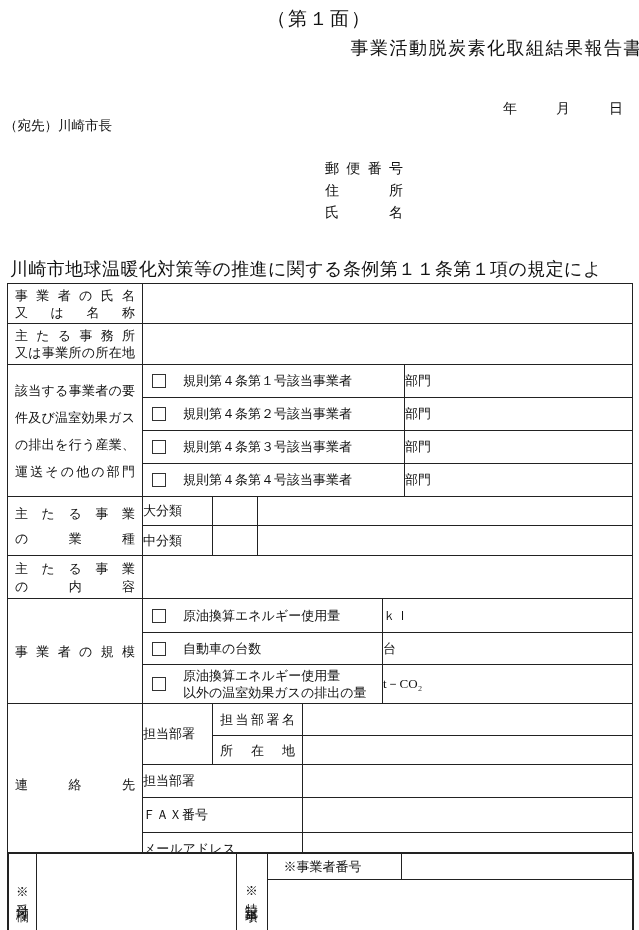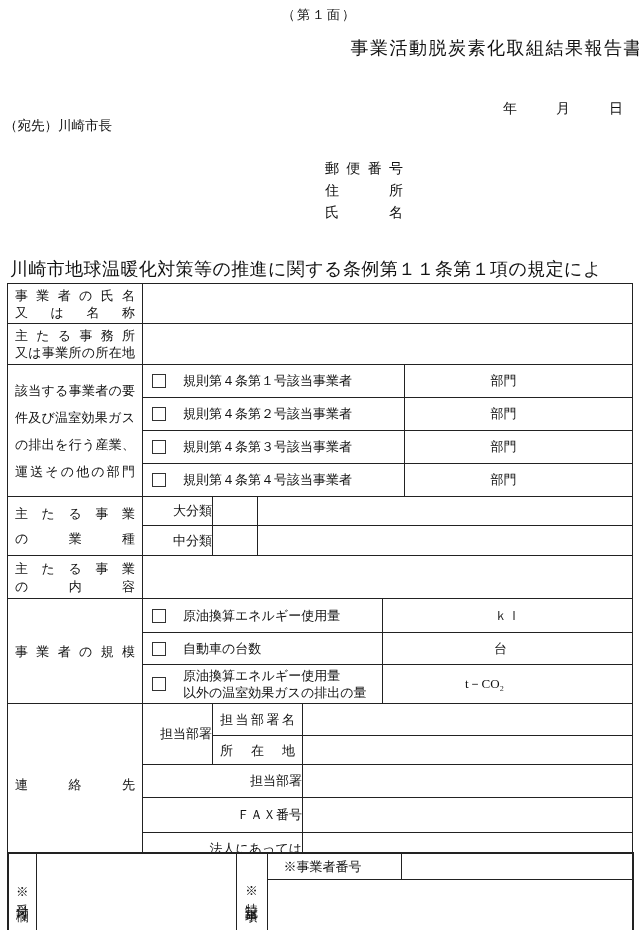--- a/index.html
+++ b/index.html
@@ -1,20 +1,20 @@
 <!DOCTYPE html>
 <html><head>
 <meta charset="utf-8">
 <style>
   html,body{margin:0;padding:0}
   body{
     width:639px;height:930px;position:relative;background:#fff;
     font-family:"Liberation Serif","DejaVu Serif",serif;color:#111;
   }
-  .page-label{position:absolute;top:6px;left:0;width:100%;text-align:center;font-size:13px;letter-spacing:2px}
+  .page-label{position:absolute;top:6px;left:0;width:100%;text-align:center;font-size:19px;letter-spacing:2px}
   .title{position:absolute;top:32px;left:0;width:100%;text-align:right;font-size:18px;font-weight:400;letter-spacing:1.5px;margin:4px}
   .date-line{position:absolute;top:100px;right:16px;display:flex;gap:39px;font-size:14px}
   .addressee{position:absolute;top:117px;left:4px;font-size:13.5px}
   .submitter{position:absolute;top:158px;left:325px;font-size:14px}
   .sub-line{height:22px;line-height:22px}
   .jw{width:78px}
   .declaration{position:absolute;top:257px;left:7px;width:630px;font-size:18px;letter-spacing:0.4px;text-indent:3px}
 
   table{border-collapse:collapse;table-layout:fixed;position:absolute;left:7px;background:#fff}
   .main-table{top:283px;width:625px}
@@ -30,26 +30,26 @@
   .just-flex{display:flex;justify-content:space-between;align-items:center}
 
   .rh35 td{height:35px}.rh36 td{height:36px}.rh32 td{height:32px}.rh28 td{height:28px}
   .rh29 td{height:29px}.rh38 td{height:38px}.rh33 td{height:33px}.rh31 td{height:31px}
   .rh34 td{height:34px}.rh25 td{height:25px}.rh51 td{height:51px}
 
   .chk-row{display:flex;align-items:center;padding:0 6px 0 9px}
   .cb{width:12px;height:12px;border:1px solid #333;flex:0 0 auto;margin-right:17px;background:#fff}
   .chk-text div{line-height:17px}
 
-  .right-cell{text-align:center}
+  .right-cell{text-align:left}
   .u-kl{}
   .u-dai{padding-right:14px}
   .u-co2{padding-right:46px}
   .u-bumon{padding-right:30px}
-  .center{text-align:right}
+  .center{text-align:left}
   .dn{padding:0 7px}
 
   .vlbl{text-align:center}
   .vlbl .vtxt{display:inline-block;writing-mode:vertical-rl;letter-spacing:3px;font-size:12.5px;line-height:14px}
   .biznum{padding-left:16px}
 </style>
 </head>
 <body>
 
 <div class="page-label">（第１面）</div>
@@ -357,21 +357,21 @@
   </tr>
   <tr class="rh32">
     <td colspan="3" class="center">担当部署</td>
     <td colspan="3"></td>
   </tr>
   <tr class="rh34">
     <td colspan="3" class="center">ＦＡＸ番号</td>
     <td colspan="3"></td>
   </tr>
   <tr class="rh31">
-    <td colspan="3" class="center">法人にあっては</td>
+    <td colspan="3" class="center">メールアドレス</td>
     <td colspan="3"></td>
   </tr>
 </tbody>
   </table>
 
 <table class="footer-table">
   <colgroup>
     <col style="width:28px">
       <col style="width:200px">
       <col style="width:31px">

